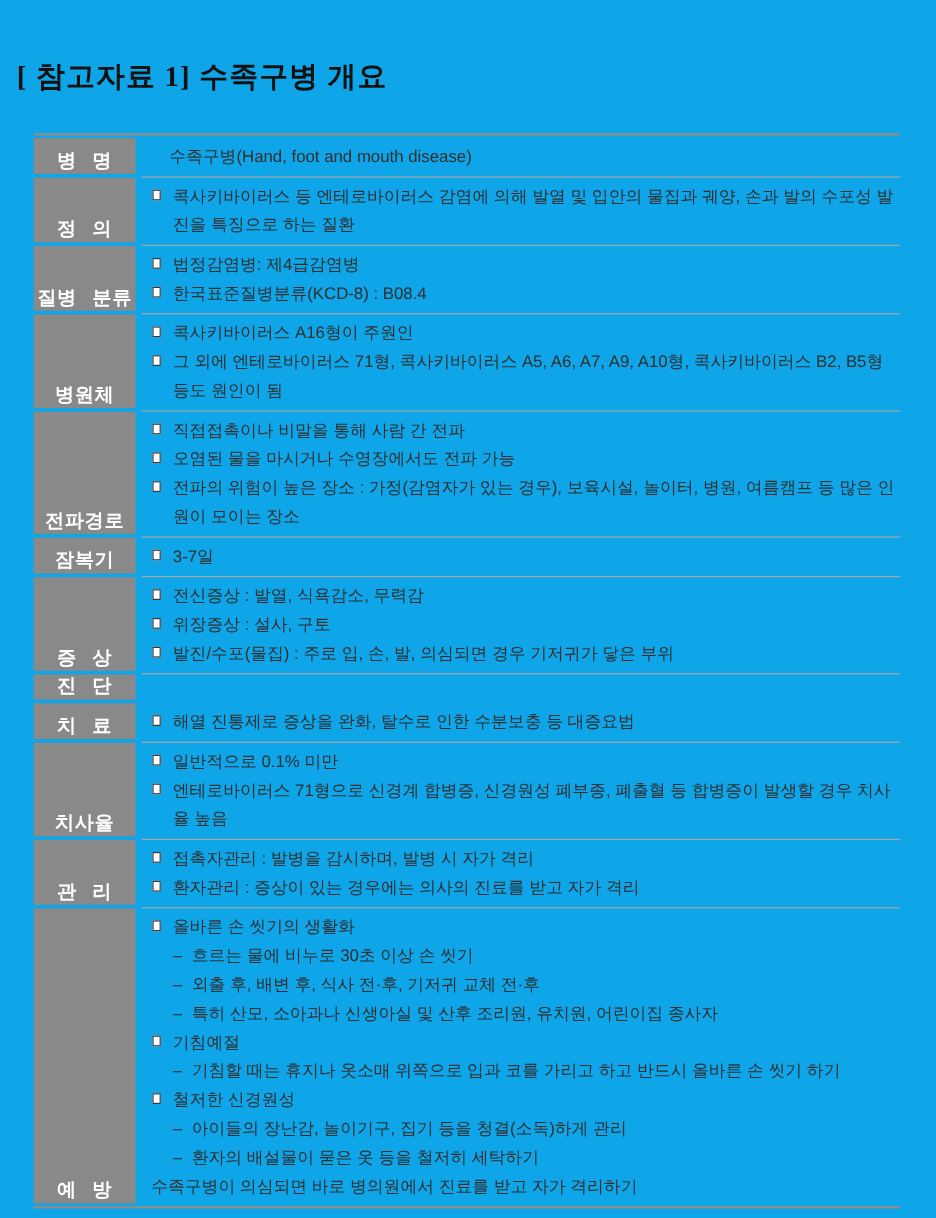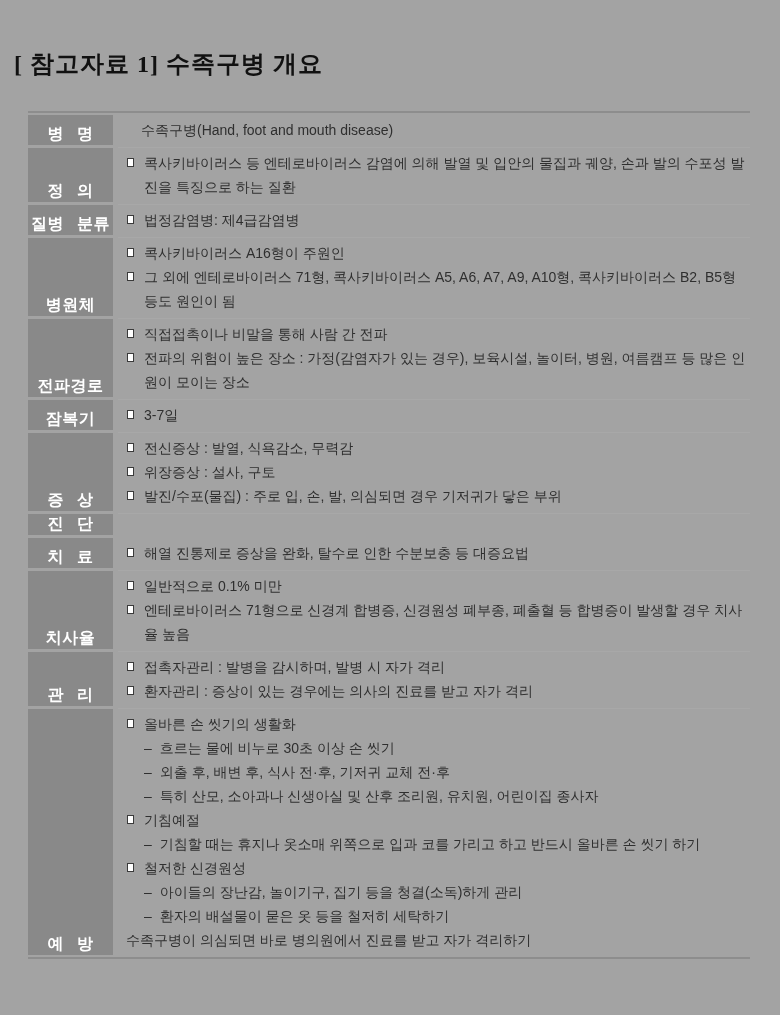--- a/index.html
+++ b/index.html
@@ -5,21 +5,21 @@
   html, body {
     margin: 0; padding: 0;
     background: #ffffff;
     width: 780px; height: 1015px;
     overflow: hidden;
     font-family: "Liberation Sans", sans-serif;
   }
   .page {
     position: relative;
     width: 780px; height: 1015px;
-    background: #a3a3a3;
+    background: #0ea5e9;
   }
   .page-title {
     position: absolute;
     left: 14px; top: 48px;
     font-family: "Liberation Serif", serif;
     font-size: 24px;
     font-weight: 600;
     color: #111111;
     letter-spacing: 1px;
     white-space: pre;
@@ -116,20 +116,24 @@
 
   <div class="t-row">
     <div class="h-cell">
       <span>질병 분류</span>
     </div>
     <div class="c-cell">
           <div class="item square">
             <span class="sq"></span>
             <span class="txt">법정감염병: 제4급감염병</span>
           </div>
+          <div class="item square">
+            <span class="sq"></span>
+            <span class="txt">한국표준질병분류(KCD-8) : B08.4</span>
+          </div>
         </div>
   </div>
 
   <div class="t-row">
     <div class="h-cell">
       <span>병원체</span>
     </div>
     <div class="c-cell">
           <div class="item square">
             <span class="sq"></span>
@@ -143,20 +147,24 @@
   </div>
 
   <div class="t-row">
     <div class="h-cell">
       <span>전파경로</span>
     </div>
     <div class="c-cell">
           <div class="item square">
             <span class="sq"></span>
             <span class="txt">직접접촉이나 비말을 통해 사람 간 전파</span>
+          </div>
+          <div class="item square">
+            <span class="sq"></span>
+            <span class="txt">오염된 물을 마시거나 수영장에서도 전파 가능</span>
           </div>
           <div class="item square">
             <span class="sq"></span>
             <span class="txt">전파의 위험이 높은 장소 : 가정(감염자가 있는 경우), 보육시설, 놀이터, 병원, 여름캠프 등 많은 인원이 모이는 장소</span>
           </div>
         </div>
   </div>
 
   <div class="t-row">
     <div class="h-cell">

